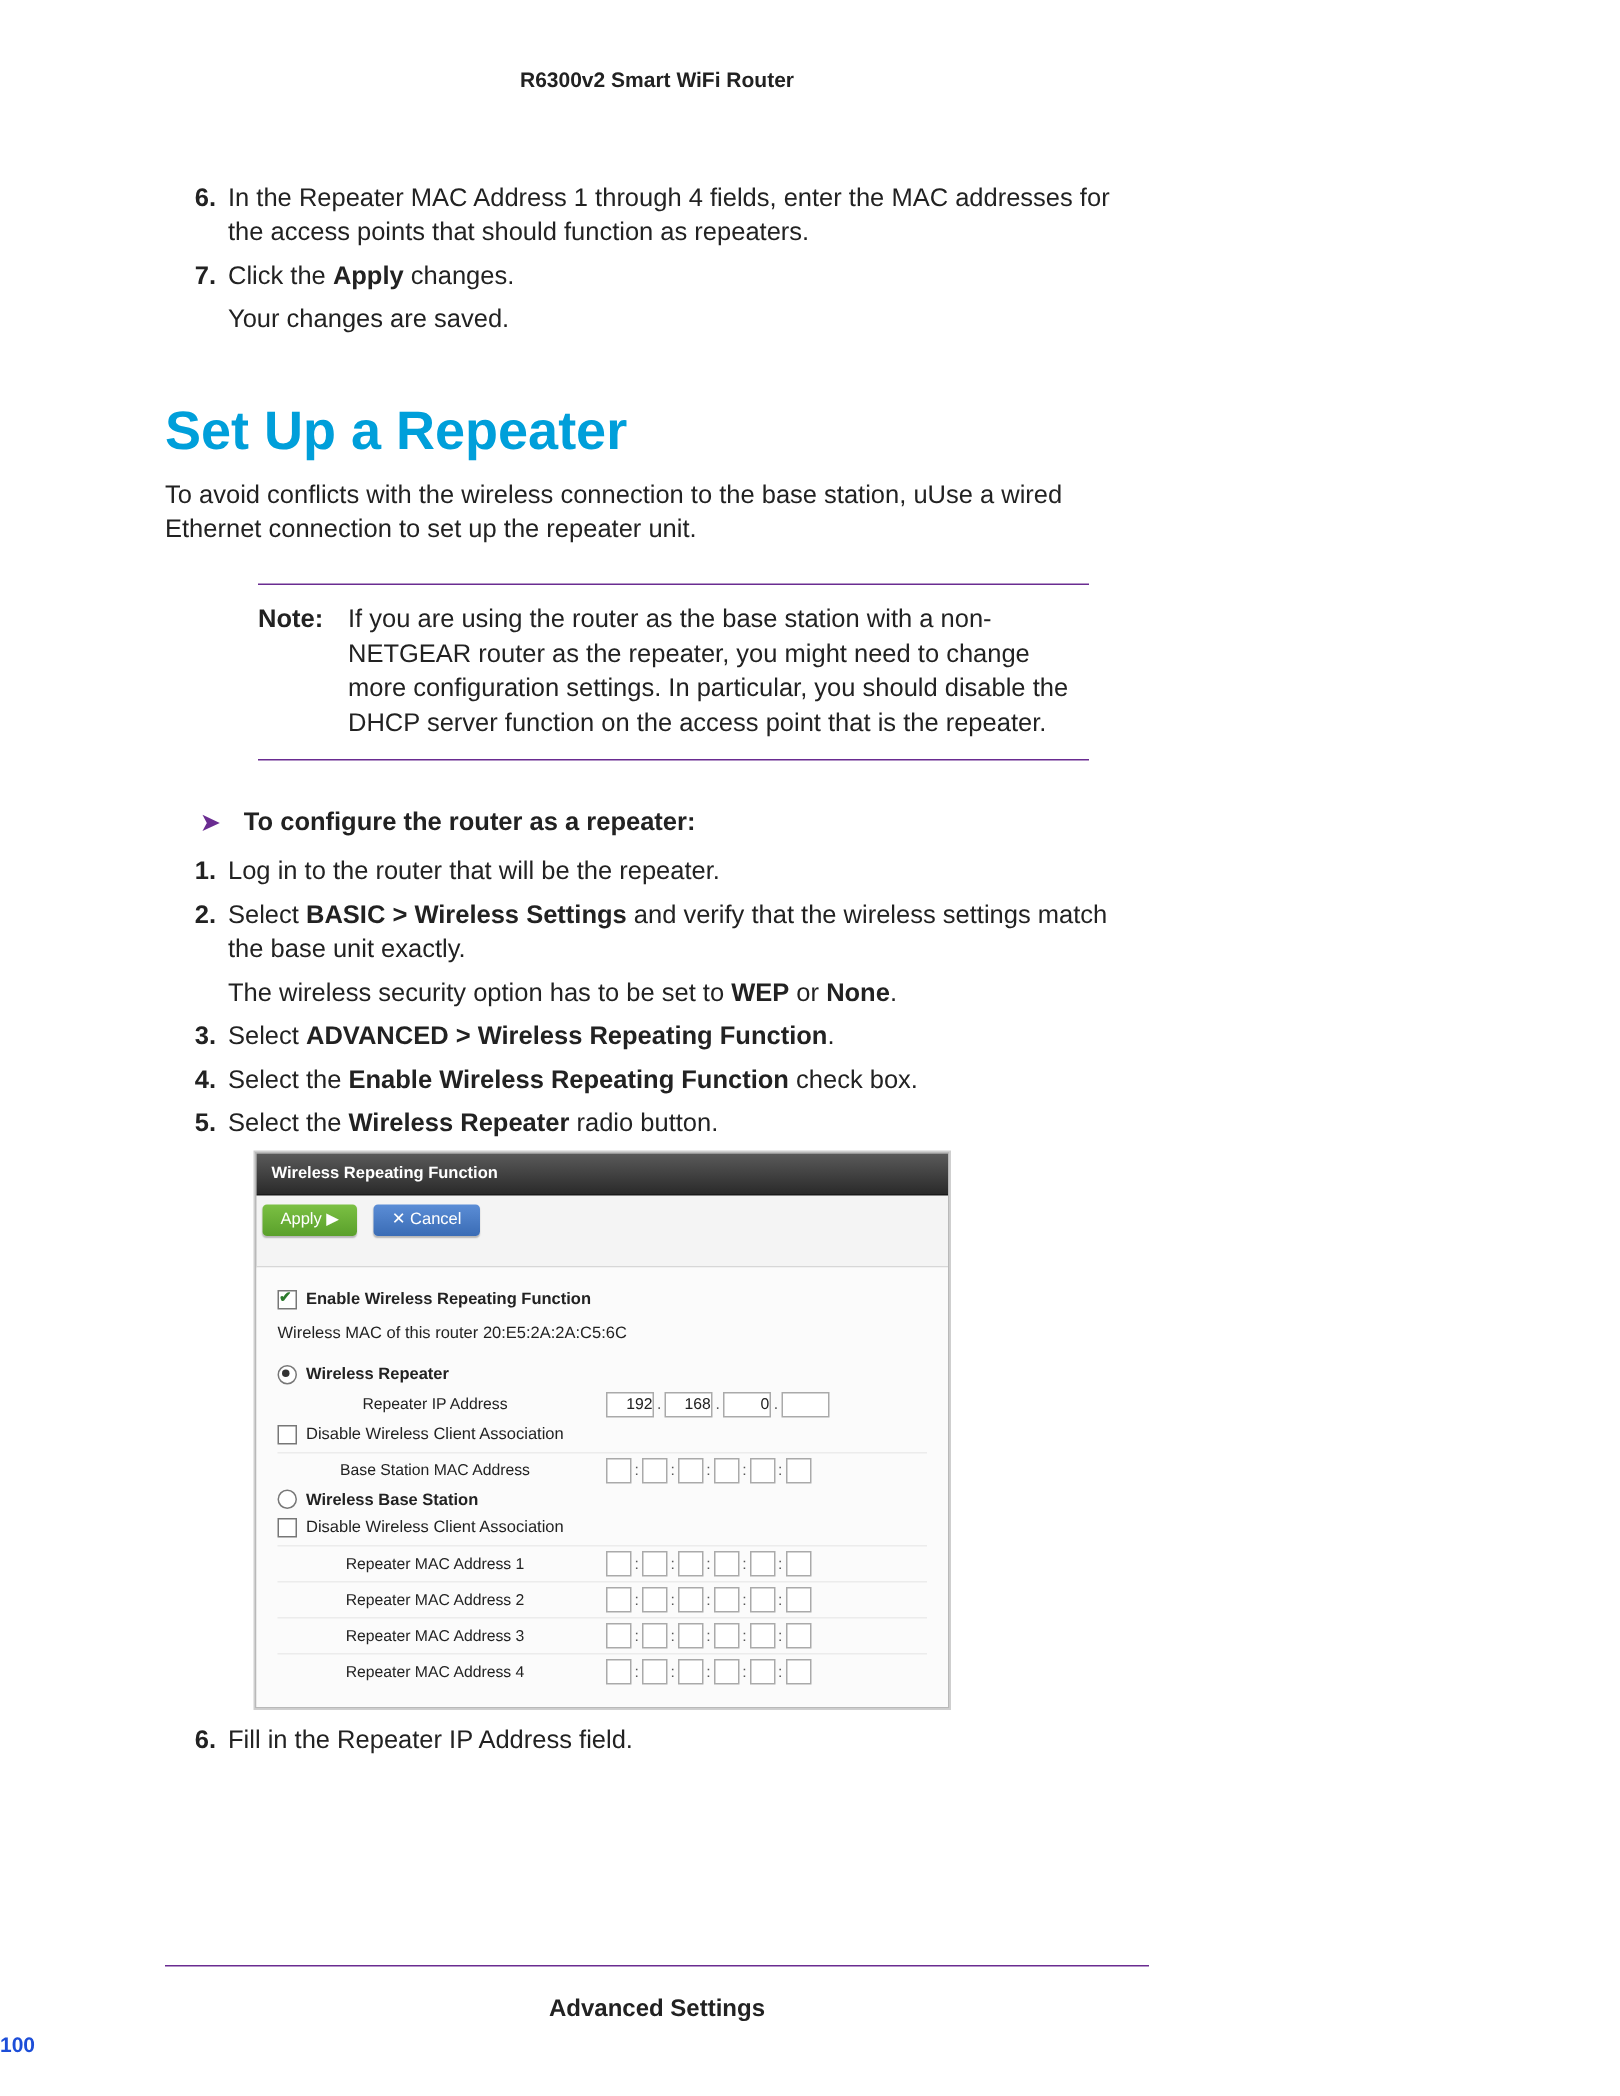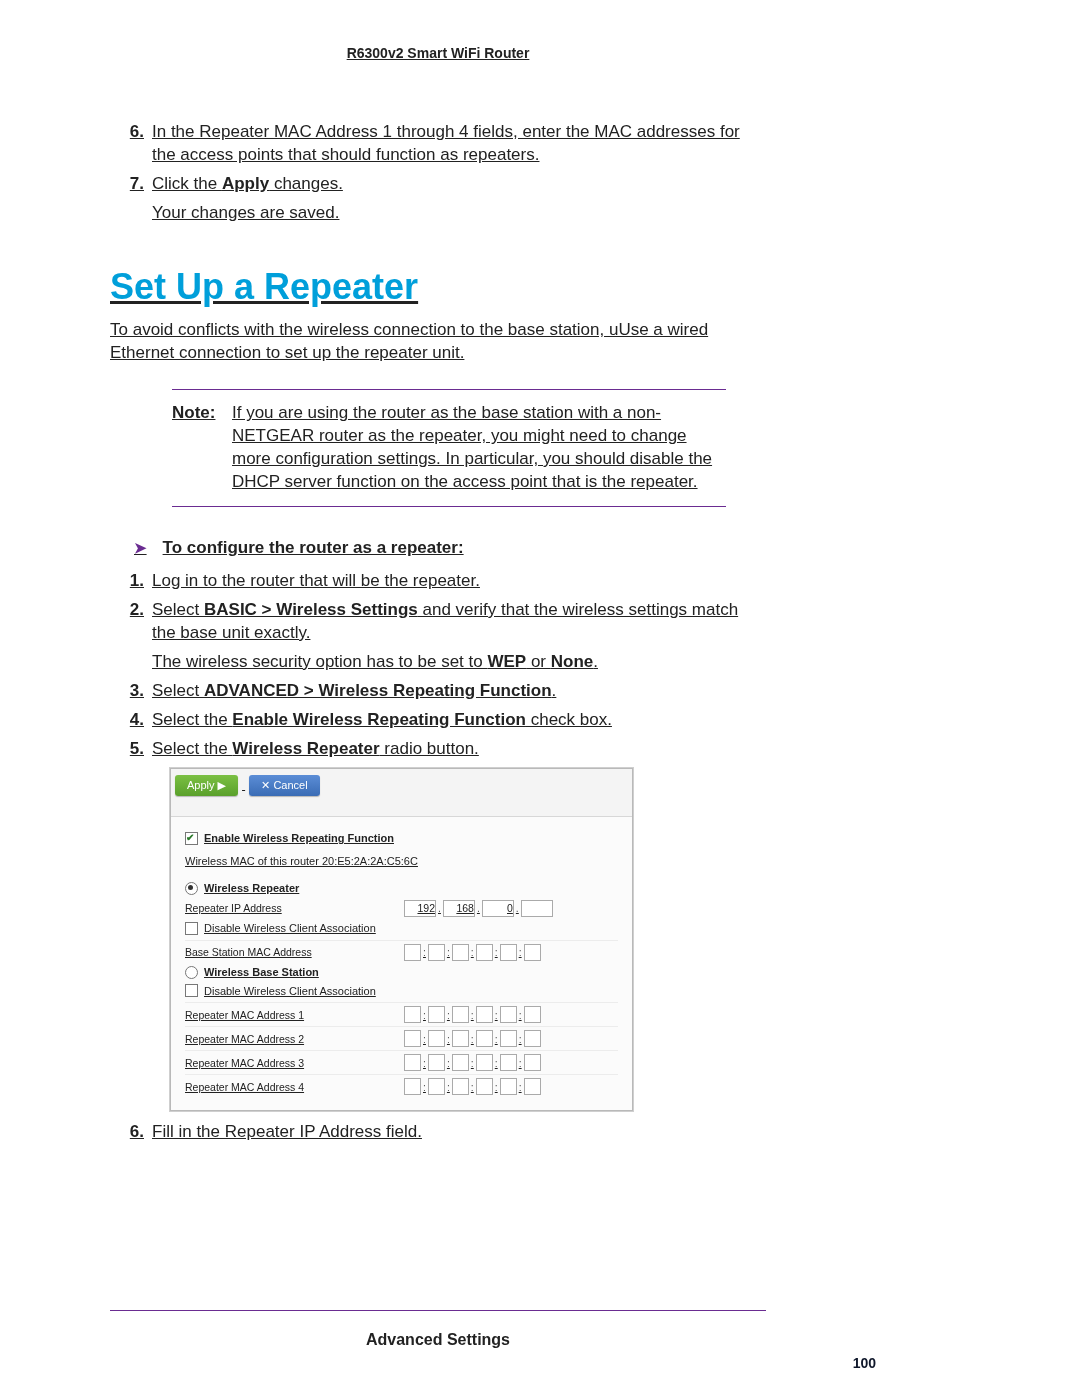--- a/index.html
+++ b/index.html
@@ -8,21 +8,20 @@
     background: #ffffff;
     font-family: Arial, Helvetica, sans-serif;
     color: #222;
   }
   .page {
     width: 876px;
     height: 1397px;
     position: relative;
     box-sizing: border-box;
     padding: 45px 110px 40px 110px;
-    text-decoration: underline;
   }
   .page-header {
     text-align: center;
     font-weight: bold;
     font-size: 14px;
     margin-bottom: 60px;
   }
   .content {
     font-size: 17px;
     line-height: 1.35;
@@ -152,21 +151,21 @@
   .rb.selected::after {
     content: "";
     position: absolute;
     left: 2px; top: 2px;
     width: 5px; height: 5px;
     border-radius: 50%;
     background: #333;
   }
   .rlabel {
     flex: 0 0 210px;
-    text-align: left;
+    text-align: center;
     padding-right: 8px;
     font-size: 10.5px;
   }
   .ip-box, .mac-box {
     display: inline-block;
     border: 1px solid #aaa;
     background: #fff;
     height: 15px;
     margin: 0 1px;
   }
@@ -202,24 +201,24 @@
     left: 0; right: 0;
     bottom: 48px;
     text-align: center;
     font-weight: bold;
     font-size: 16px;
   }
   .footer-page {
     position: absolute;
     left: 0; right: 0;
     bottom: 26px;
-    text-align: right;
+    text-align: left;
     font-weight: bold;
     font-size: 14px;
-    color: #0f172a;
+    color: #1d4ed8;
   }
 </style>
 </head>
 <body>
 
 <div class="page">
 
   <div class="page-header">R6300v2 Smart WiFi Router</div>
 
   <div class="content">
@@ -284,20 +283,21 @@
     </div>
 
     <div class="ol-step">
       <div class="num">5.</div>
       <div class="txt">
         <span>Select the </span><span class="b">Wireless Repeater</span><span> radio button.</span>
       </div>
     </div>
 
     <div class="shot">
+      <div class="bar">Wireless Repeating Function</div>
       <div class="toolbar">
         <span class="btn btn-apply">Apply ▶</span>
         <span class="btn btn-cancel">✕ Cancel</span>
       </div>
       <div class="shot-body">
         <div class="row bold">
           <span class="cb checked"></span>
           <span>Enable Wireless Repeating Function</span>
         </div>
         <div class="row" style="margin-top:8px">Wireless MAC of this router 20:E5:2A:2A:C5:6C</div>

